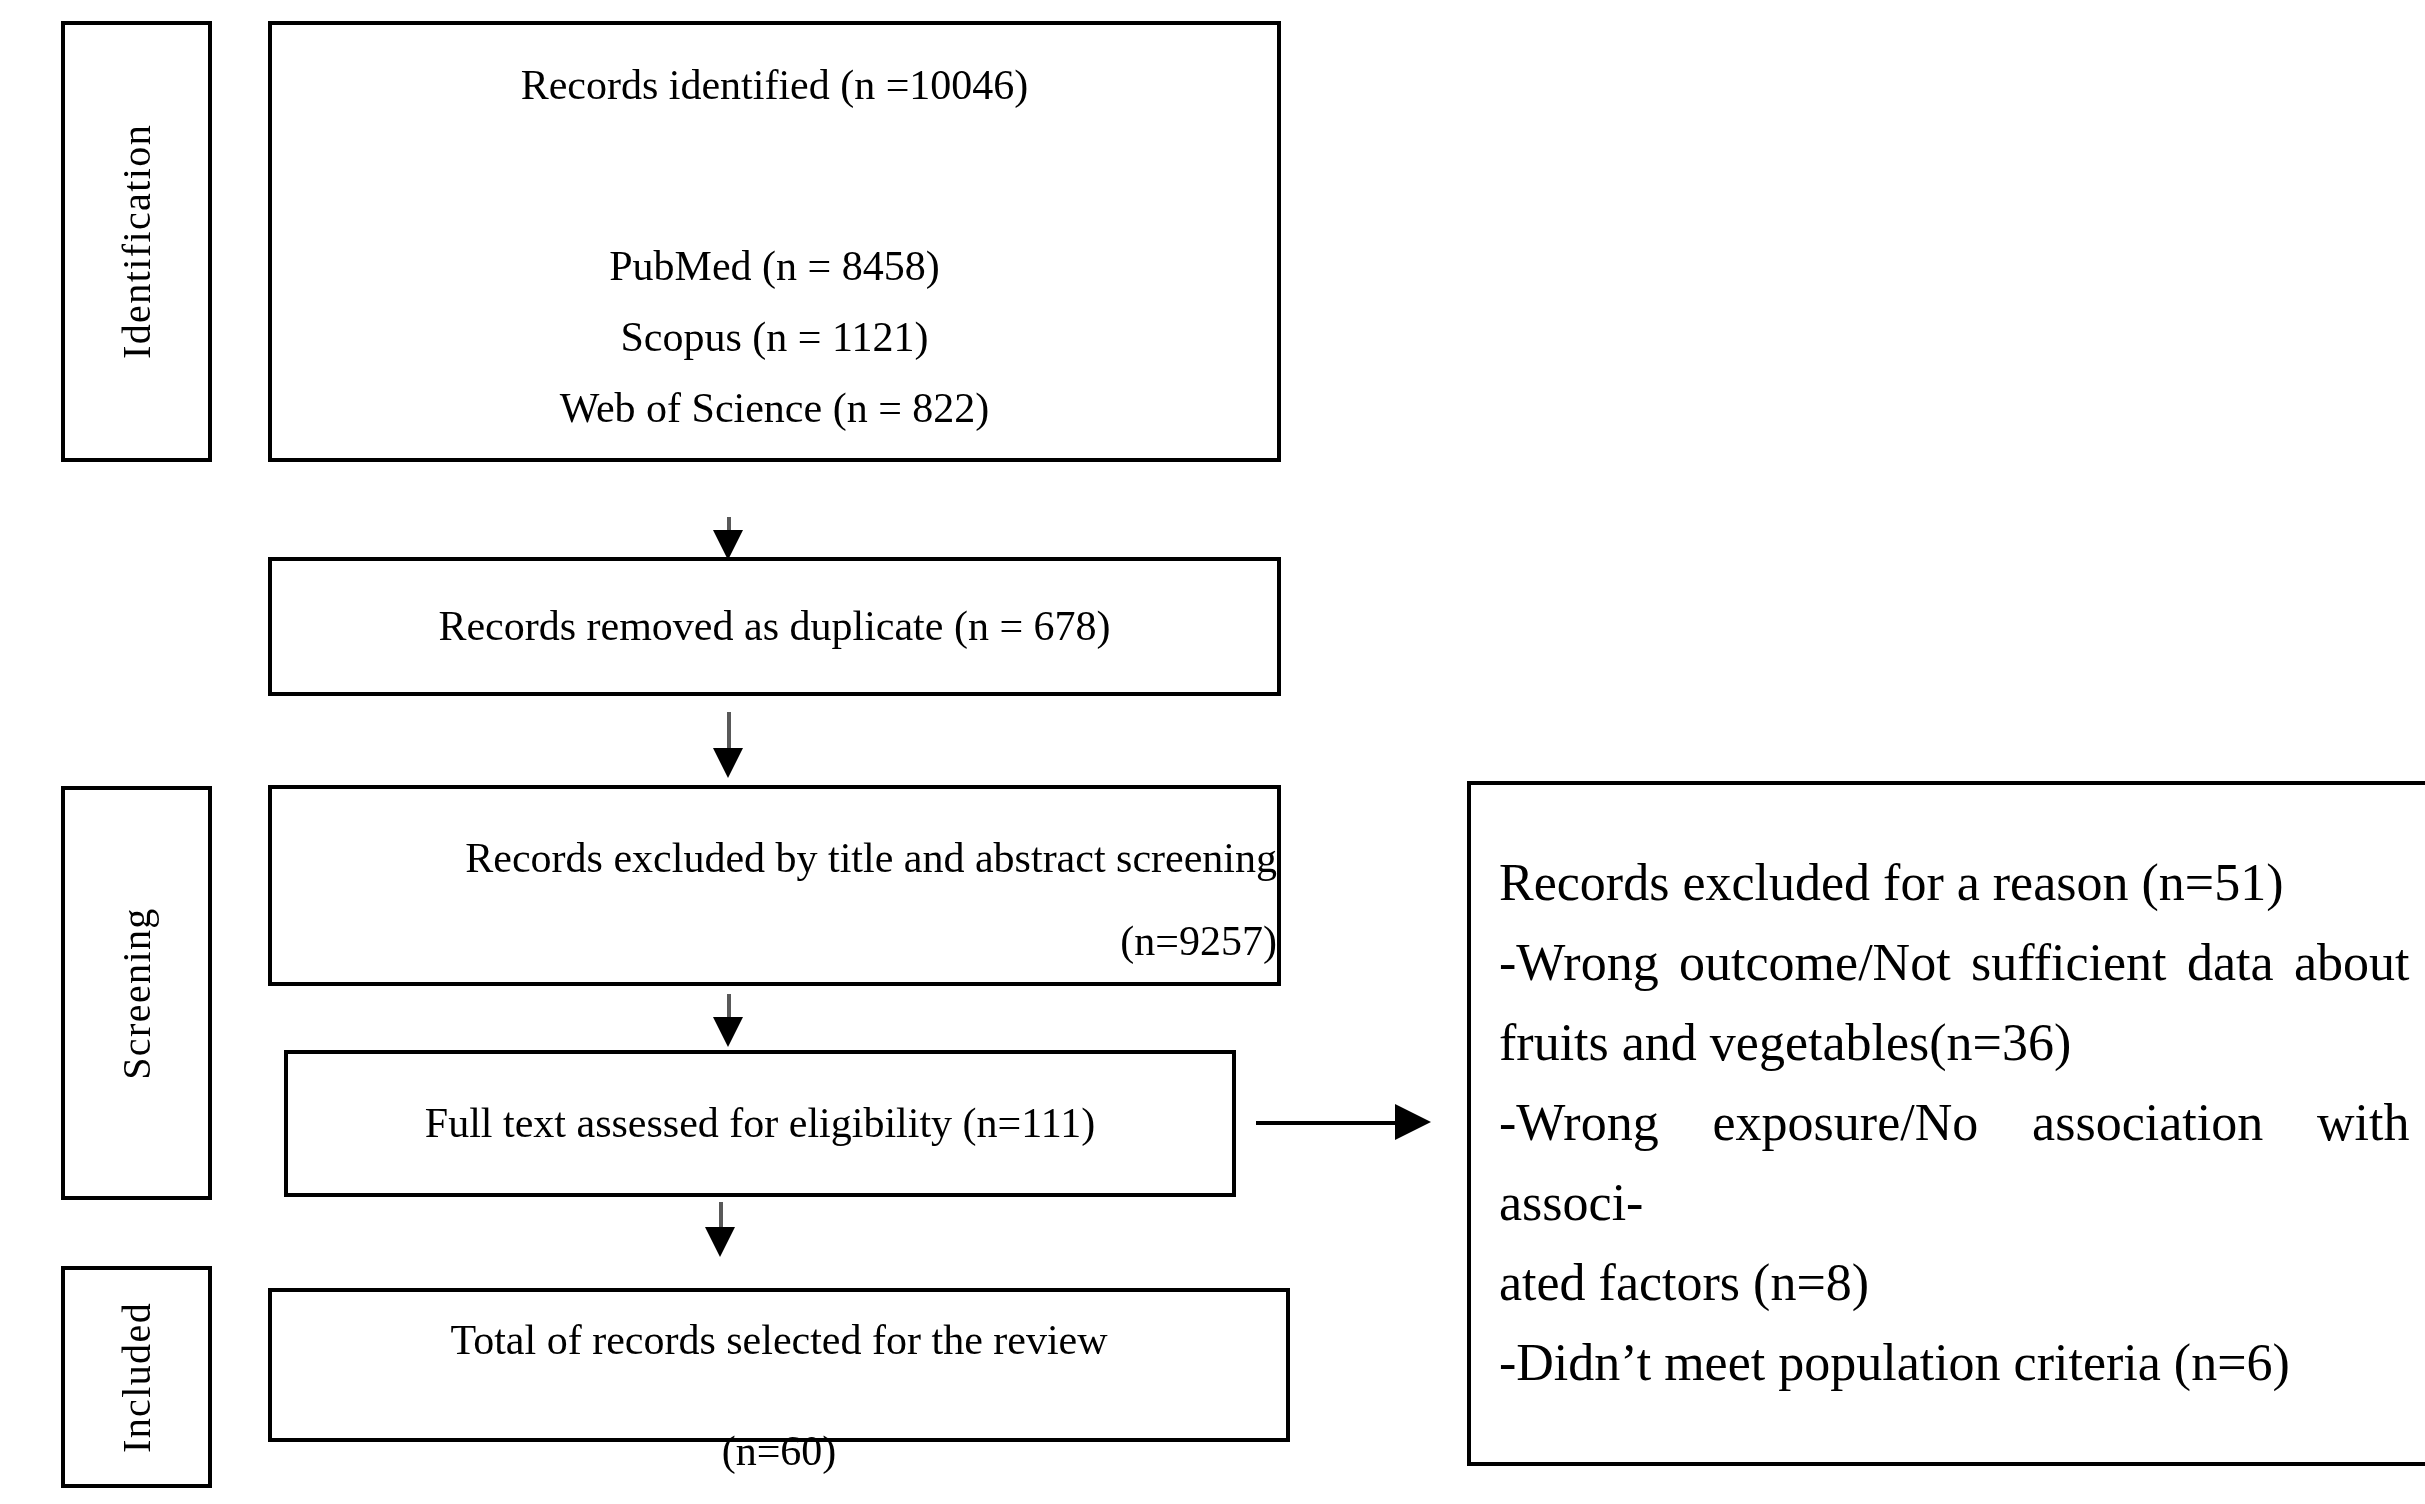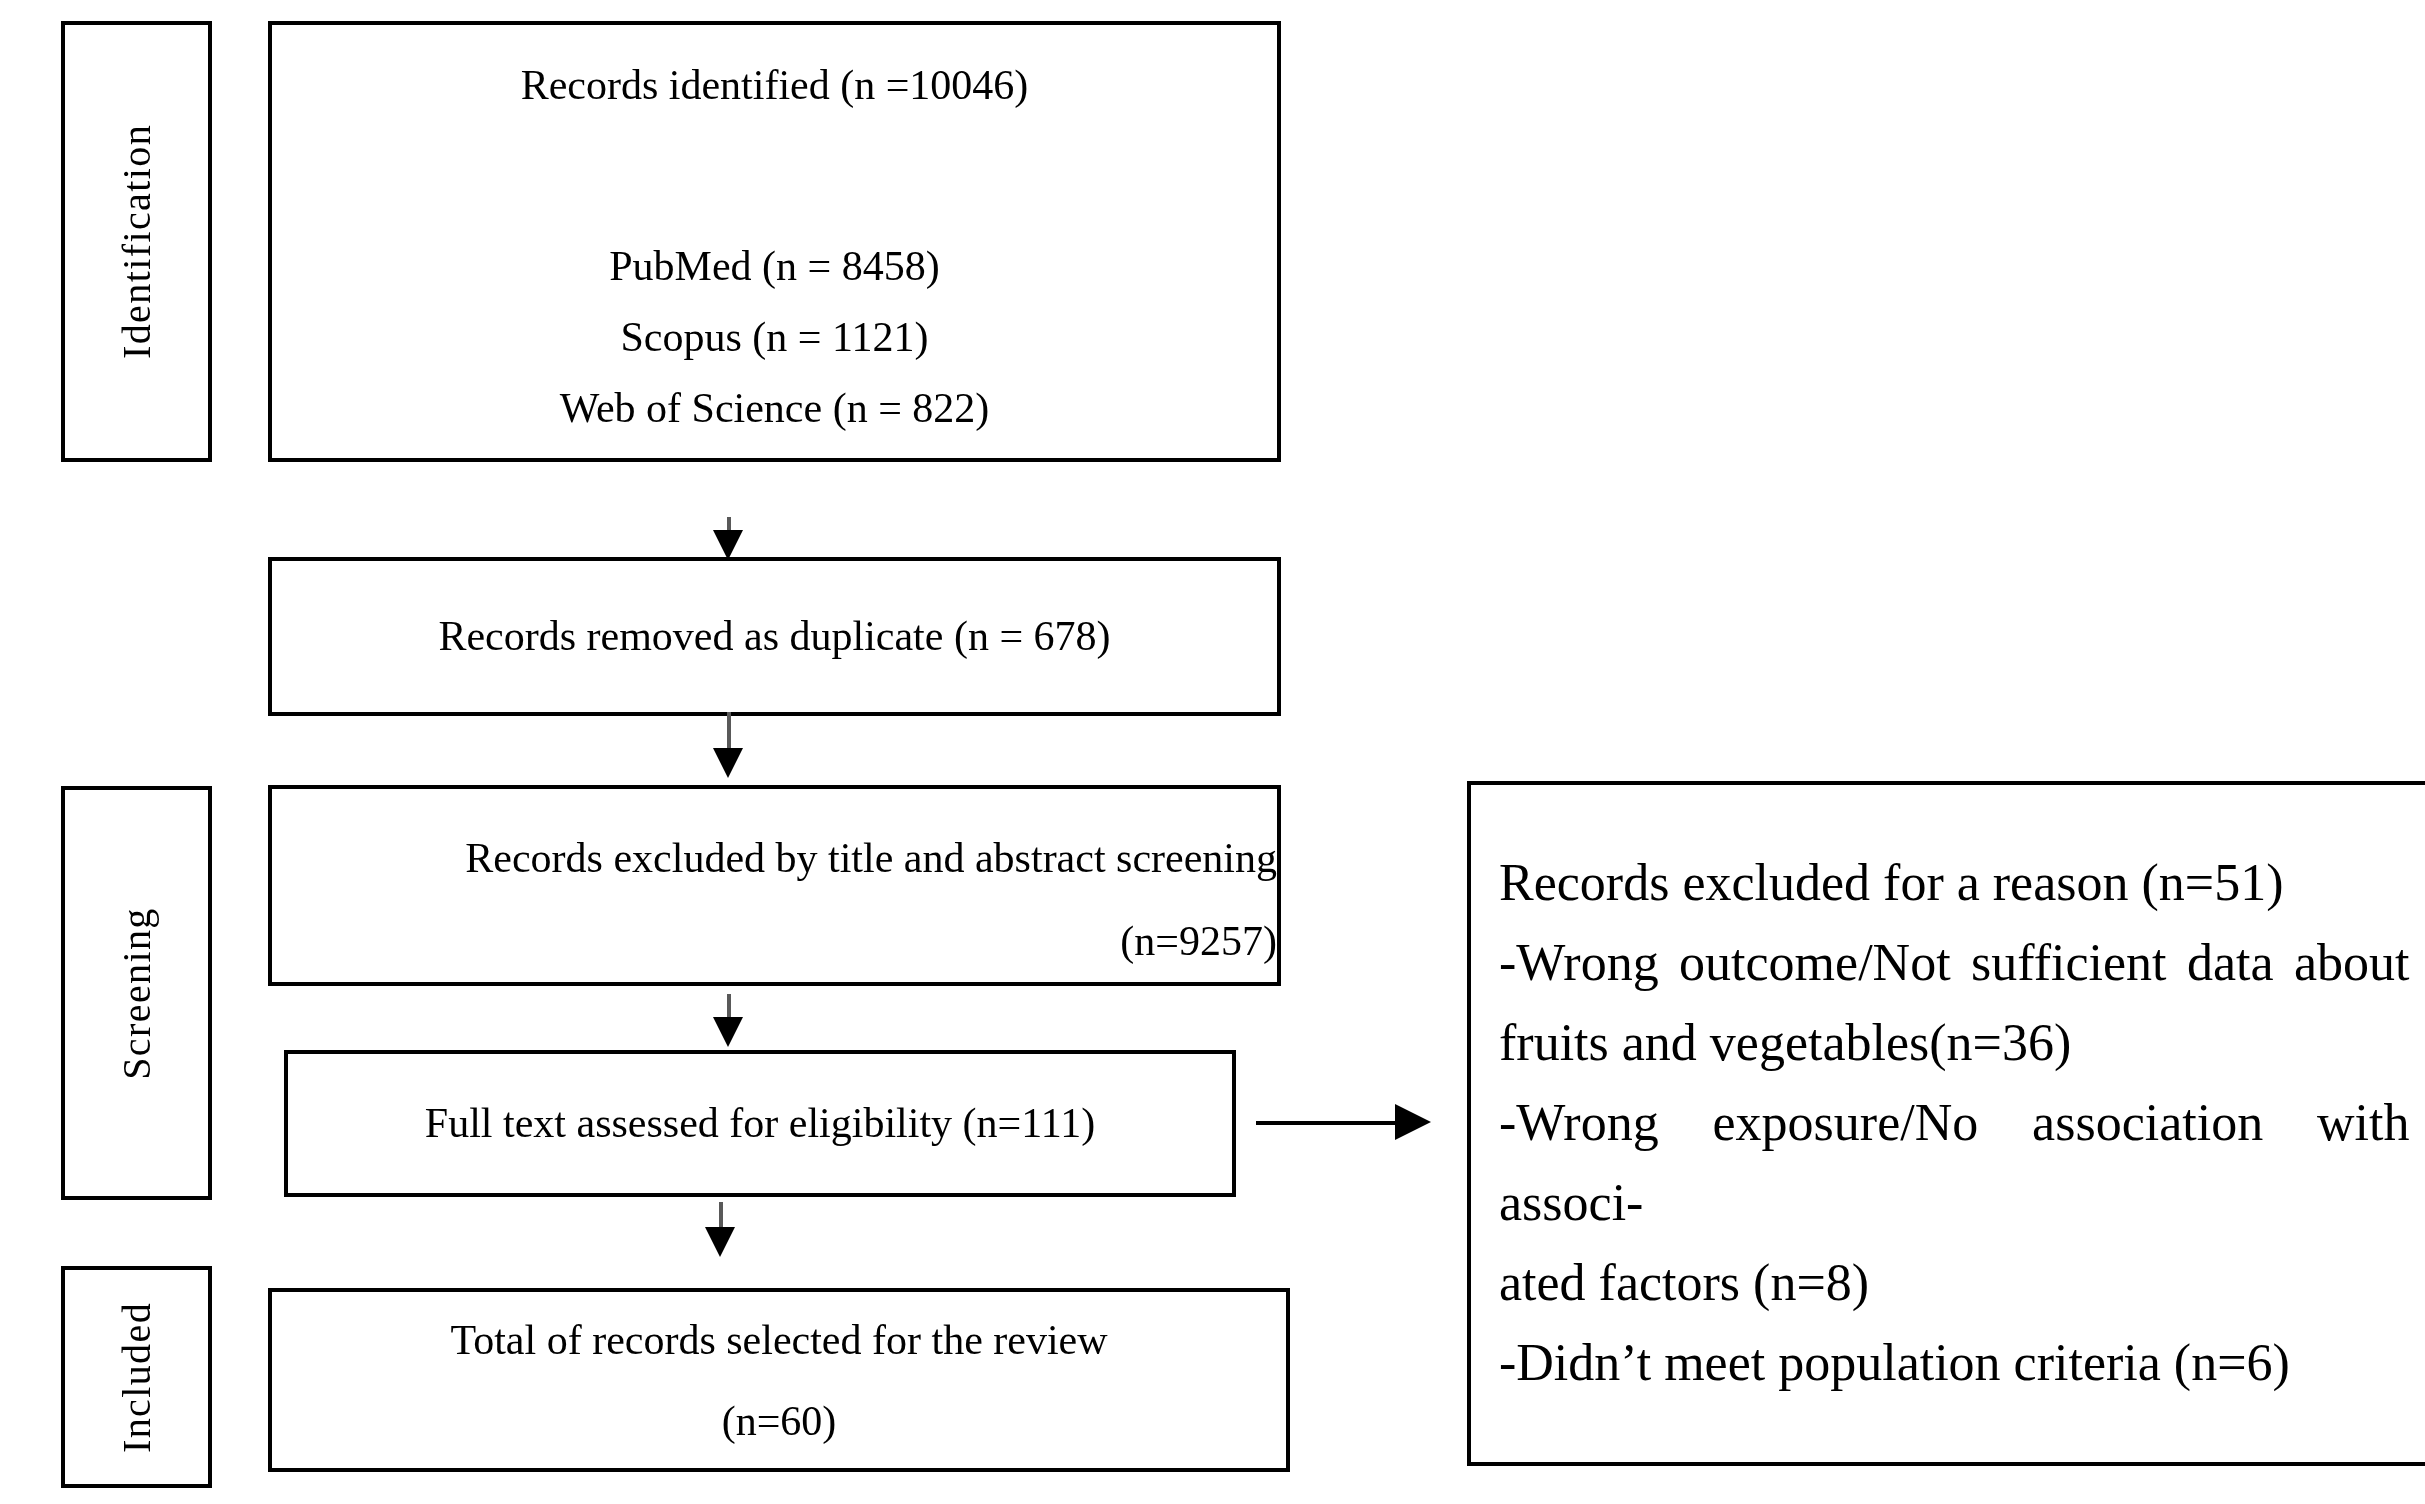--- a/index.html
+++ b/index.html
@@ -95,21 +95,21 @@
     <div class="src-line">PubMed (n = 8458)</div>
     <div class="src-line">Scopus (n = 1121)</div>
     <div class="src-line">Web of Science (n = 822)</div>
   </div>
 
   <div>
     <div class="vstem" style="left:727px; top:517px; height:21px;"></div>
     <div class="vhead" style="left:713px; top:530px;"></div>
   </div>
 
-  <div class="box flow-box center-v" style="left:232px; top:557px; width:1013px; height:159px;">
+  <div class="box flow-box center-v" style="left:232px; top:557px; width:1013px; height:139px;">
     <div class="single-line">Records removed as duplicate (n = 678)</div>
   </div>
 
   <div>
     <div class="vstem" style="left:727px; top:712px; height:37px;"></div>
     <div class="vhead" style="left:713px; top:748px;"></div>
   </div>
 
   <div class="box flow-box box-excluded" style="left:232px; top:785px; width:1013px; height:201px;">
     <div class="line">Records excluded by title and abstract screening</div>
@@ -137,19 +137,19 @@
     <div class="rline jline">-Wrong exposure/No association with associ-</div>
     <div class="rline">ated factors (n=8)</div>
     <div class="rline">-Didn’t meet population criteria (n=6)</div>
   </div>
 
   <div>
     <div class="vstem" style="left:719px; top:1202px; height:26px;"></div>
     <div class="vhead" style="left:705px; top:1227px;"></div>
   </div>
 
-  <div class="box flow-box box-total" style="left:232px; top:1288px; width:1022px; height:184px;">
+  <div class="box flow-box box-total" style="left:232px; top:1288px; width:1022px; height:154px;gap:30px;">
     <div class="line">Total of records selected for the review</div>
     <div class="line">(n=60)</div>
   </div>
 
 </div>
 
 
 </body></html>

